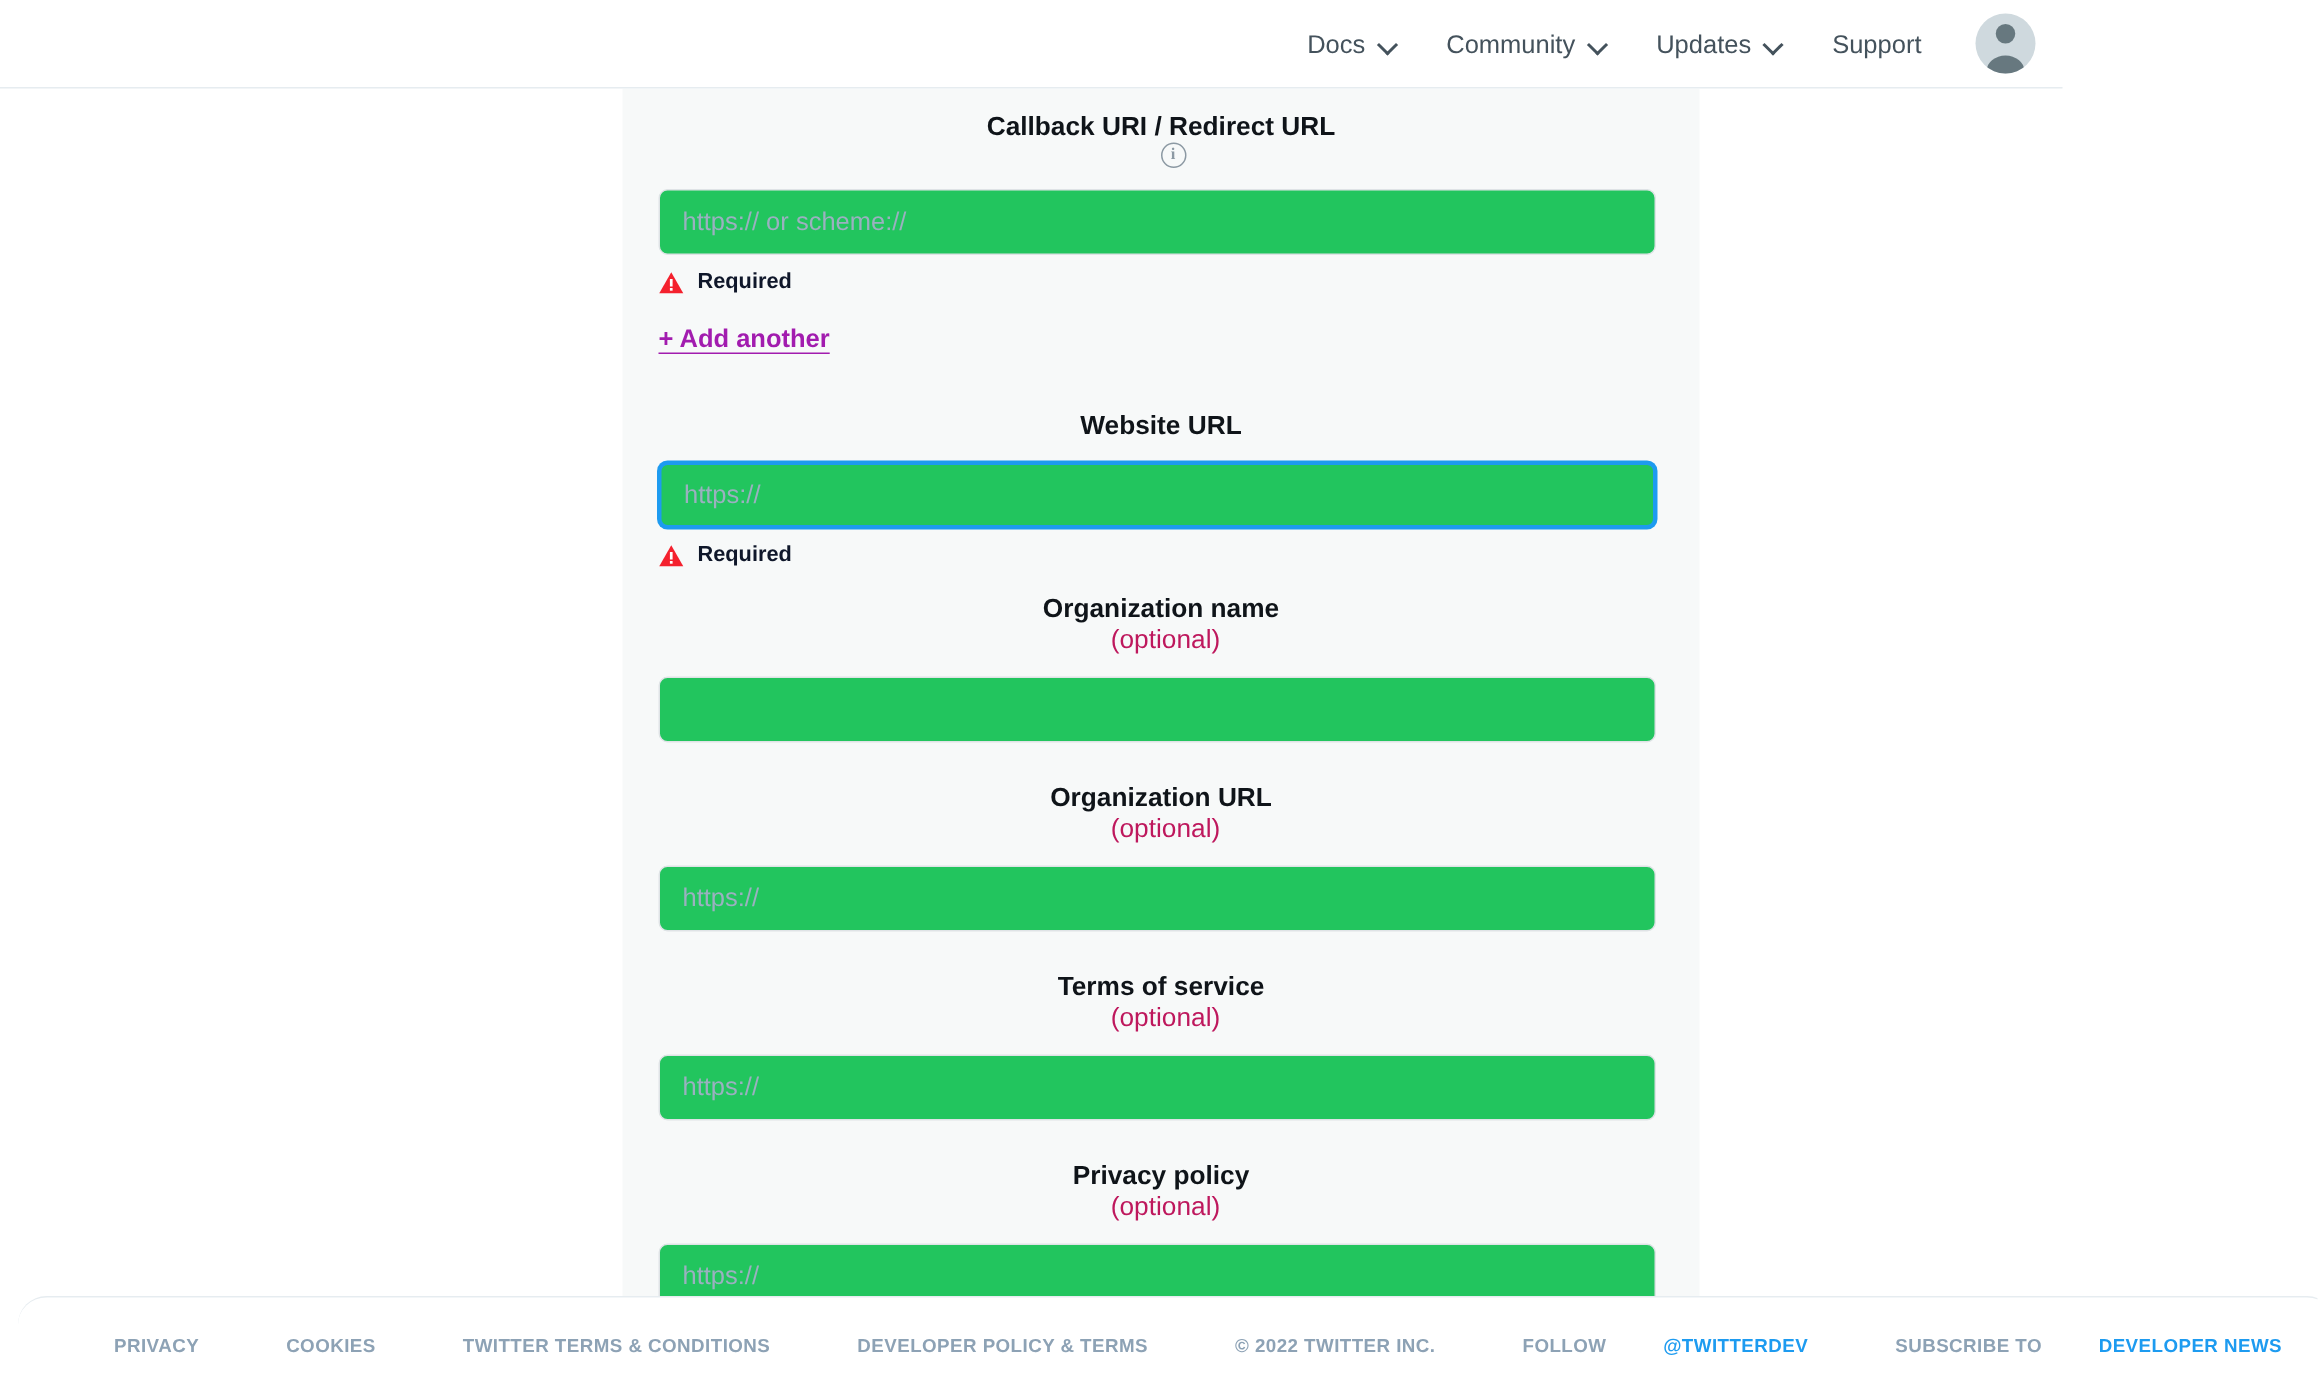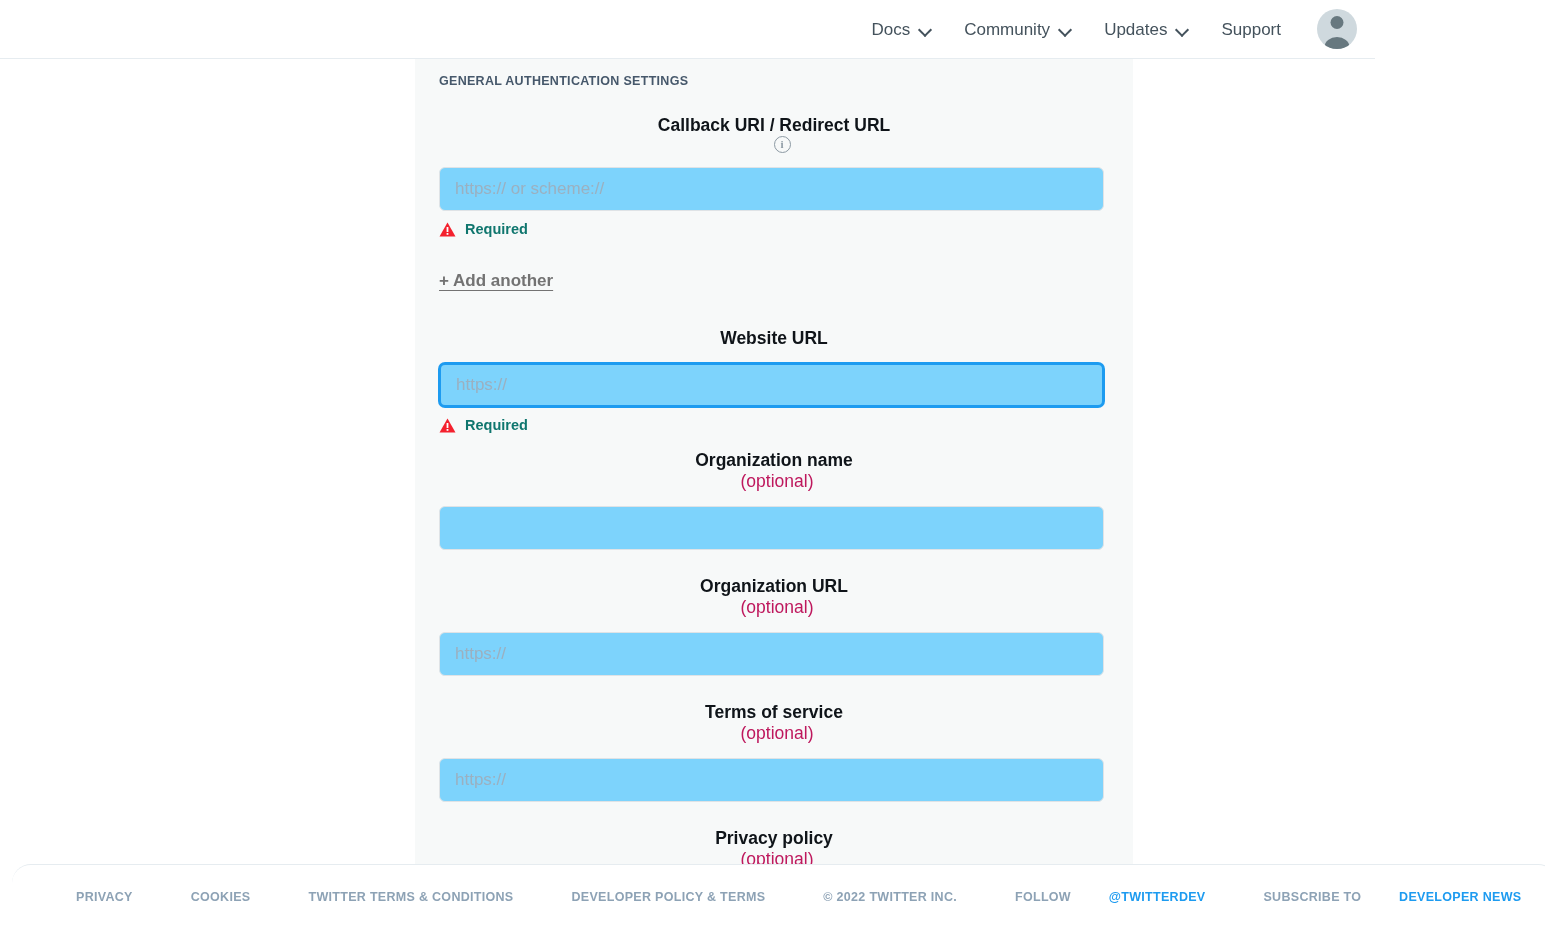--- a/index.html
+++ b/index.html
@@ -142,21 +142,21 @@
     margin-left: 16px;
     cursor: pointer;
     line-height: 1;
     flex: none;
   }
 
   .input {
     display: block;
     width: 665px;
     height: 44px;
-    background: #7dd3fc;
+    background: #22c55e;
     border: 1px solid #dfe3e6;
     border-radius: 6px;
     font-family: "Liberation Sans", sans-serif;
     font-size: 17px;
     color: #0f1419;
     padding: 0 15px;
     outline: none;
   }
   .input::placeholder { color: #9bb0c0; }
   .input.focused {
@@ -164,35 +164,35 @@
     box-shadow: 0 0 0 1px #1d9bf0;
   }
 
   .required-msg {
     display: flex;
     align-items: center;
     gap: 9px;
     margin-top: 10px;
     font-size: 14.5px;
     font-weight: 700;
-    color: #0f766e;
+    color: #0f172a;
   }
   .warn-icon {
     width: 17px; height: 15px;
     position: relative;
     flex: none;
   }
   .warn-icon svg { display: block; }
 
   .add-another {
     display: inline-block;
-    margin-top: 34px;
+    margin-top: 20px;
     font-size: 17px;
     font-weight: 700;
-    color: #737373;
+    color: #a21caf;
     text-decoration: underline;
     text-underline-offset: 4px;
     cursor: pointer;
   }
 
   .gap-lg { height: 37px; }
   .gap-md { height: 26px; }
   .gap-sm { height: 17px; }
 
   
@@ -268,21 +268,20 @@
     <div class="nav-item">
       <span class="label">Support</span>
     </div>
 
     <div class="avatar"></div>
   </div>
 </div>
 
 <div class="panel">
 
-  <div class="section-label">GENERAL AUTHENTICATION SETTINGS</div>
 
   <div class="field">
     <div class="field-label">
       <span>Callback URI / Redirect URL</span>
       <span class="info-icon">i</span>
     </div>
     <input class="input" type="text" placeholder="https:// or scheme://" style="">
     <div class="required-msg">
       <span class="warn-icon">
         <svg width="17" height="15" viewBox="0 0 17 15">

